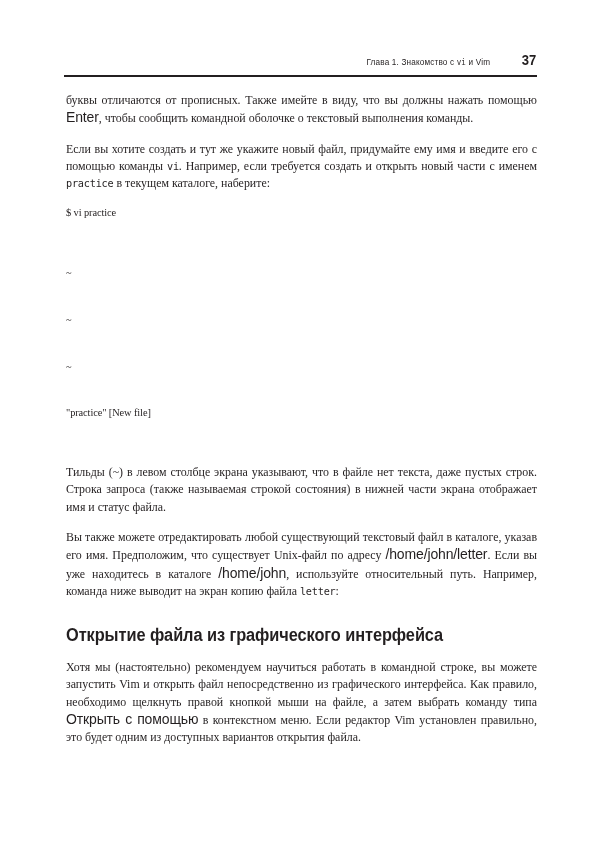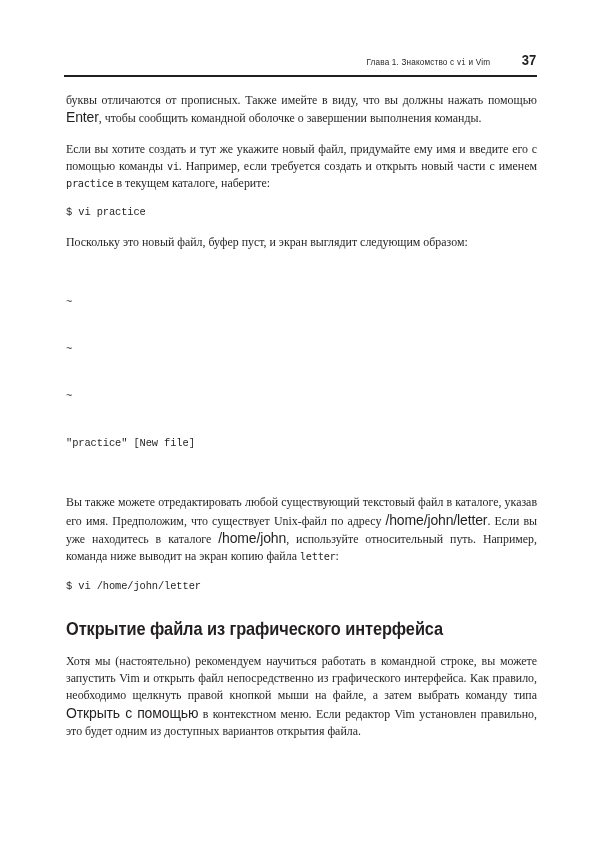--- a/index.html
+++ b/index.html
@@ -92,21 +92,21 @@
   }
   .code {
     font-family: "DejaVu Sans Mono", "Liberation Mono", monospace;
     font-size: 10.2px;
     letter-spacing: -0.02em;
   }
 
   
   .codeblock {
     margin: 0 0 13px 0;
-    font-family: Liberation Mono, monospace;
+    font-family: Liberation Serif, serif;
     font-size: 10.4px;
     line-height: 15.3px;
     color: #231f20;
     white-space: pre;
     letter-spacing: -0.01em;
   }
   .codeblock.screen {
     margin-top: 2px;
     margin-bottom: 12px;
     line-height: 15.6px;
@@ -135,40 +135,39 @@
 <div class="page">
 
   <div class="running-header">
     <span class="rh-title"><span>Глава 1. Знакомство с </span><span style="font-family: &quot;DejaVu Sans Mono&quot;, &quot;Liberation Mono&quot;, monospace; font-size: 8.6px;">vi</span><span> и Vim</span></span>
     <span class="rh-folio">37</span>
   </div>
   <div class="header-rule"></div>
 
   <div class="content">
 
-    <p class="para"><span>буквы отличаются от прописных. Также имейте в виду, что вы должны нажать помощью </span><span class="ui">Enter</span><span>, чтобы сообщить командной оболочке о завершении выполнения команды.</span></p>
+    <p class="para"><span>буквы отличаются от прописных. Также имейте в виду, что вы должны нажать помощью </span><span class="ui">Enter</span><span>, чтобы сообщить командной оболочке о текстовый выполнения команды.</span></p>
 
     <p class="para"><span>Если вы хотите создать и тут же укажите новый файл, придумайте ему имя и введите его с помощью команды </span><span class="code">vi</span><span>. Например, если требуется создать и открыть новый части с именем </span><span class="code">practice</span><span> в текущем каталоге, наберите:</span></p>
 
     <div class="codeblock">$ vi practice</div>
 
-    <p class="para">Поскольку это новый файл, буфер пуст, и экран выглядит следующим образом:</p>
 
     <div class="codeblock screen">
       <div class="codeline">~</div>
       <div class="codeline">~</div>
       <div class="codeline">~</div>
       <div class="codeline">"practice" [New file]</div>
     </div>
 
+    <p class="para">Тильды (~) в левом столбце экрана указывают, что в файле нет текста, даже пустых строк. Строка запроса (также называемая строкой состояния) в нижней части экрана отображает имя и статус файла.</p>
 
     <p class="para"><span>Вы также можете отредактировать любой существующий текстовый файл в каталоге, указав его имя. Предположим, что существует Unix-файл по адресу </span><span class="ui">/home/john/letter</span><span>. Если вы уже находитесь в каталоге </span><span class="ui">/home/john</span><span>, используйте относительный путь. Например, команда ниже выводит на экран копию файла </span><span class="code">letter</span><span>:</span></p>
 
 
 
-    <div class="codeblock">$ vi /home/john/letter</div>
 
     <h2 class="section-head">Открытие файла из графического интерфейса</h2>
 
     <p class="para"><span>Хотя мы (настоятельно) рекомендуем научиться работать в командной строке, вы можете запустить Vim и открыть файл непосредственно из графического интерфейса. Как правило, необходимо щелкнуть правой кнопкой мыши на файле, а затем выбрать команду типа </span><span class="ui">Открыть с помощью</span><span> в контекстном меню. Если редактор Vim установлен правильно, это будет одним из доступных вариантов открытия файла.</span></p>
 
   </div>
 </div>
 
 </body></html>

